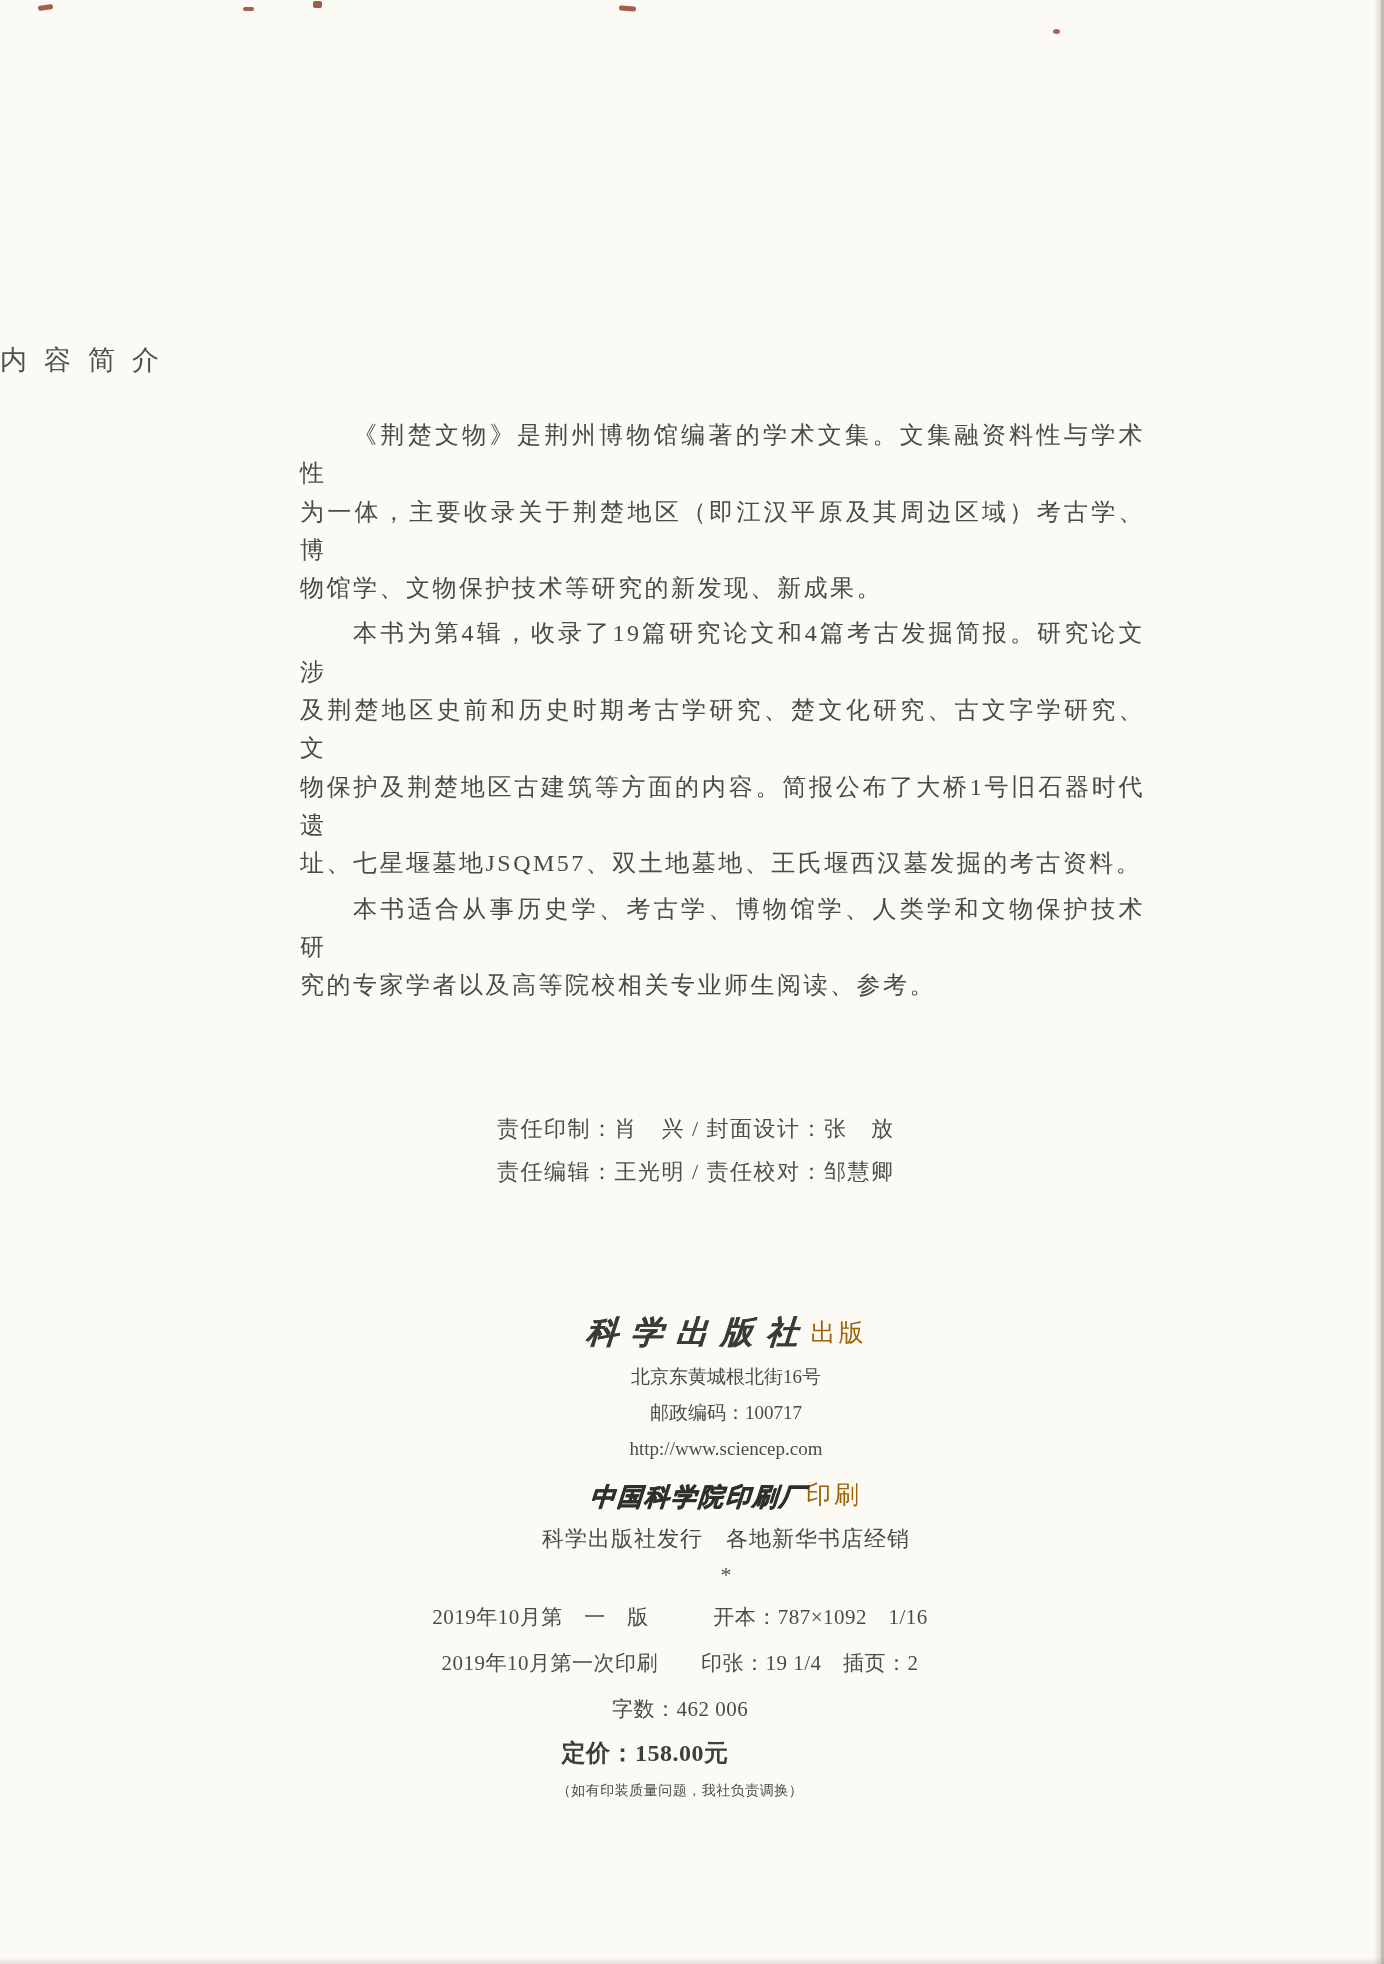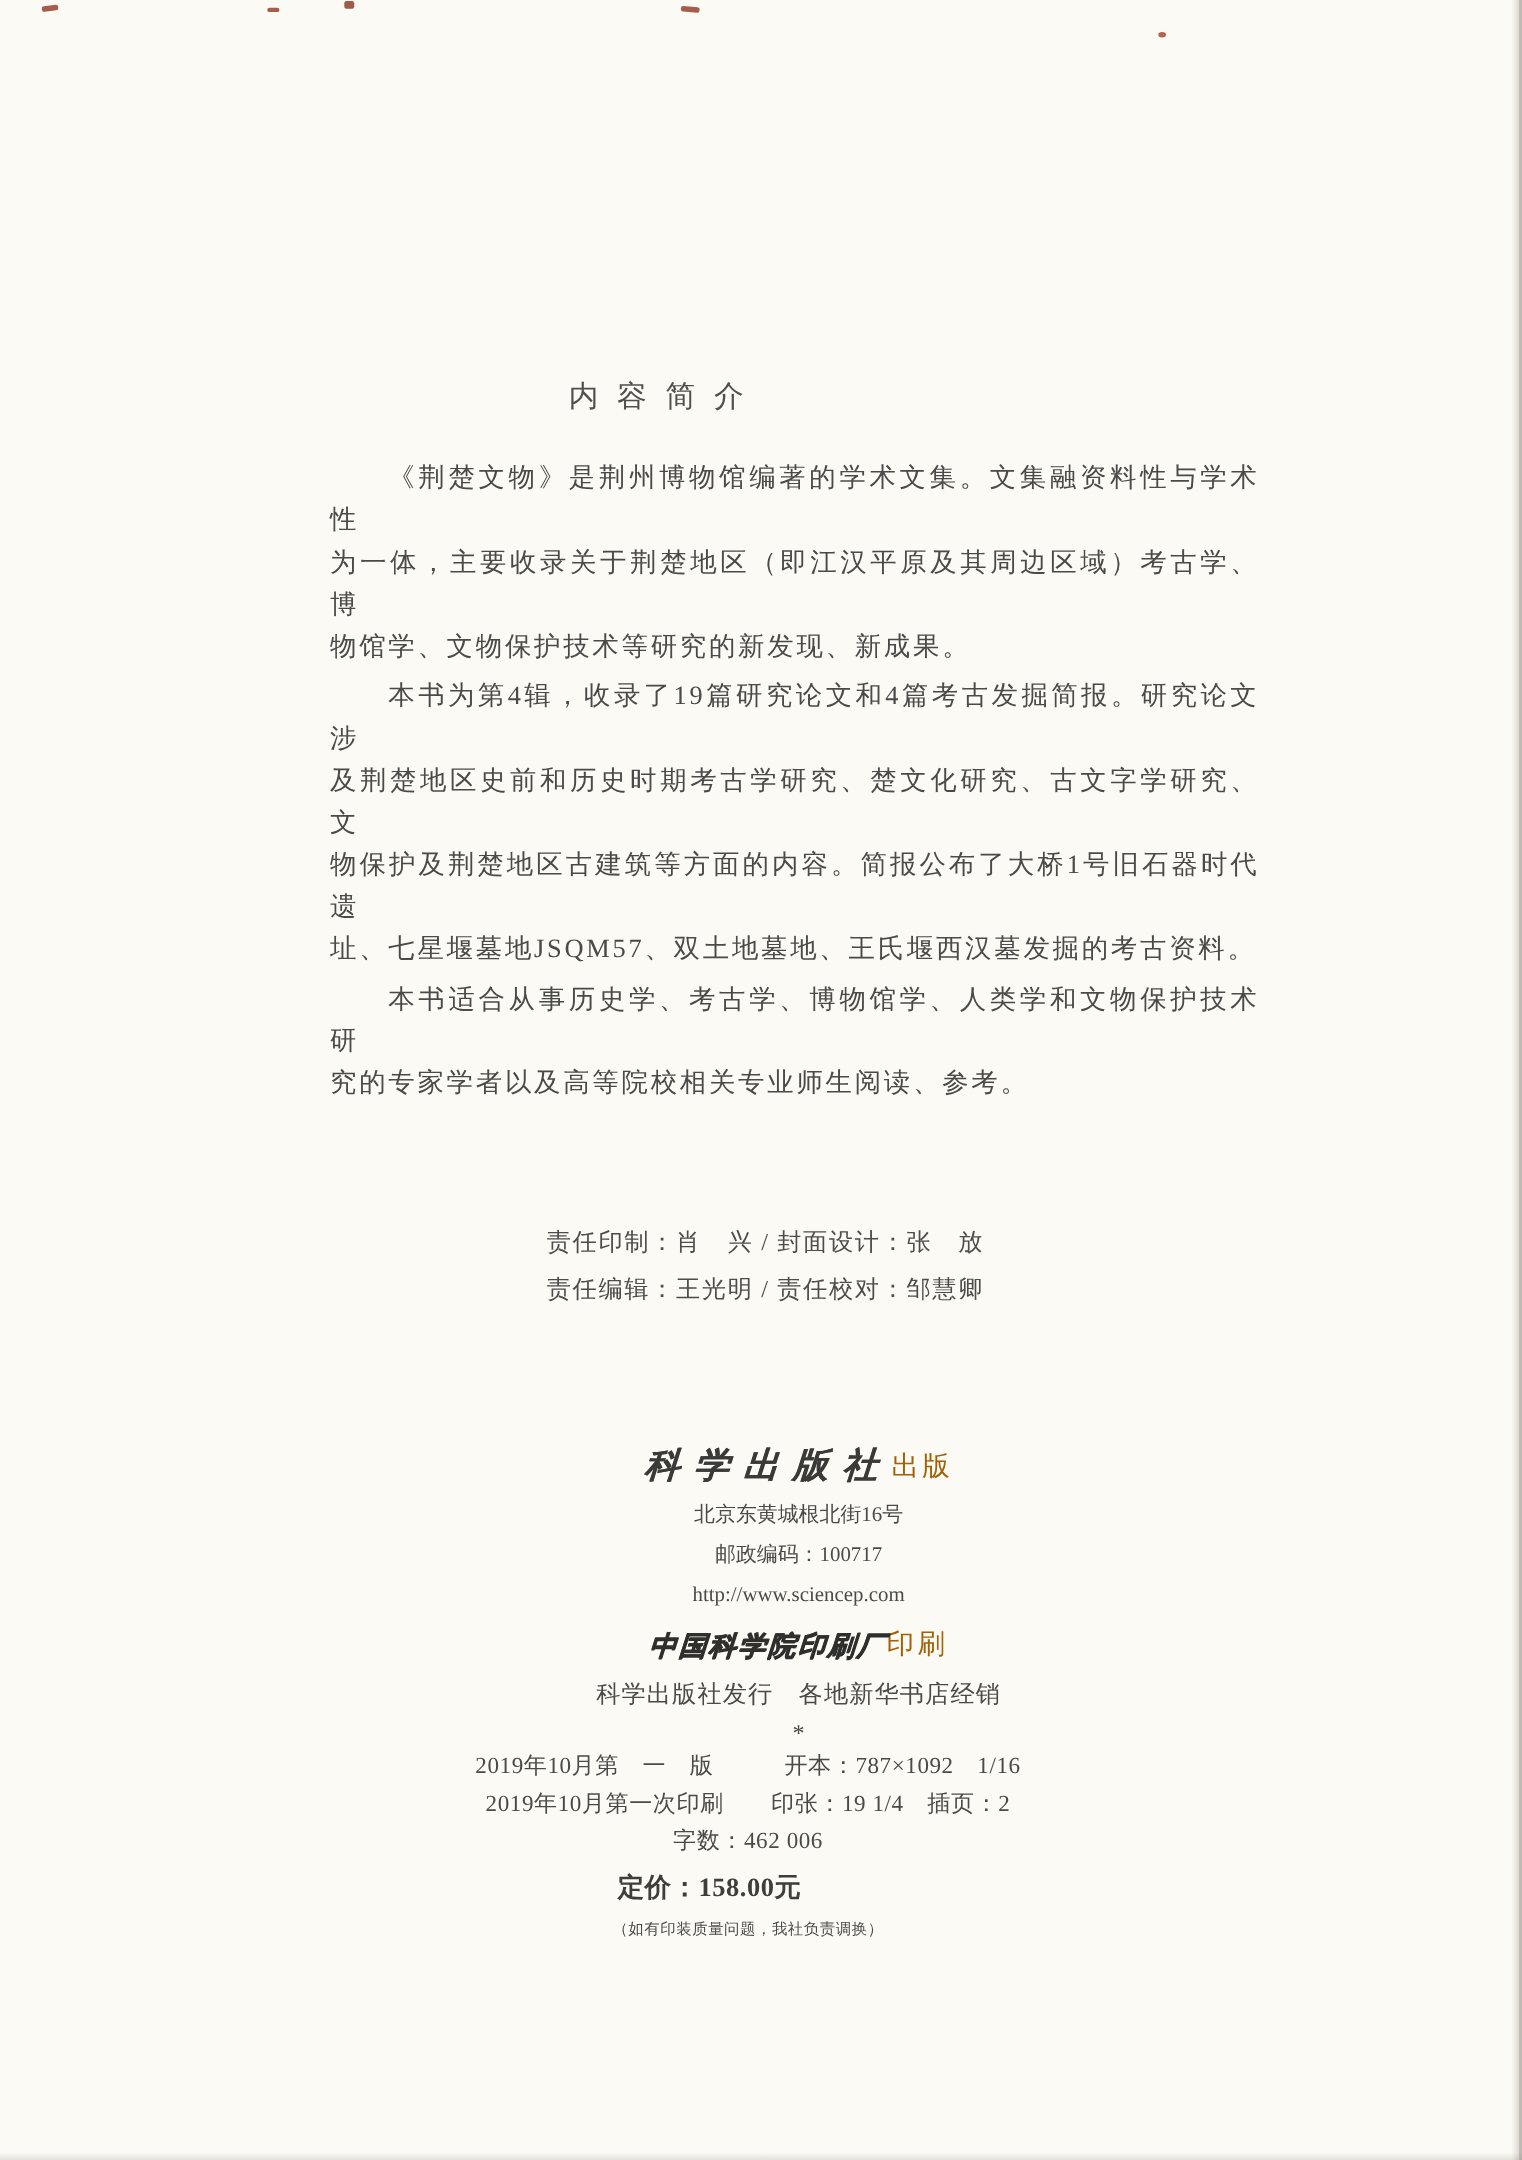--- a/index.html
+++ b/index.html
@@ -35,21 +35,20 @@
   .m2 { left: 243px; top: 7px;  width: 11px; height: 4px; }
   .m3 { left: 313px; top: 1px;  width: 9px;  height: 7px; background:#8f3d2c; }
   .m4 { left: 619px; top: 6px;  width: 17px; height: 5px; transform: rotate(5deg); }
   .m5 { left: 1053px; top: 29px; width: 7px; height: 5px; border-radius: 50%; background:#a34a33; }
 
   
   .title {
     position: absolute;
     top: 342px; left: 0; width: 1210px;
     margin: 0;
-    text-align: center;
     font-size: 27px;
     font-weight: normal;
     letter-spacing: 17px;
     color: #4f4f4d;
   }
 
   
   .intro {
     position: absolute;
     left: 300px; top: 416px; width: 845px;
@@ -126,21 +125,21 @@
   .pub-line.dist { font-size: 22px; letter-spacing: 1px; }
   .pub-line.star { font-size: 22px; }
 
   
   .printrun {
     position: absolute;
     left: 0; top: 1588px; width: 1360px;
     text-align: center;
     font-size: 21px;
   }
-  .pr-line { line-height: 34px; letter-spacing: 0.5px; }
+  .pr-line { line-height: 34px; letter-spacing: 0.5px; margin-top: 12px; }
   .pr-line.price {
     margin-top: 10px;
     font-size: 24px;
     font-weight: bold;
     color: #3e3e3c;
     position: relative;
     left: -35px;
   }
   .pr-line.note { margin-top: 4px; font-size: 14px; }
 </style>

